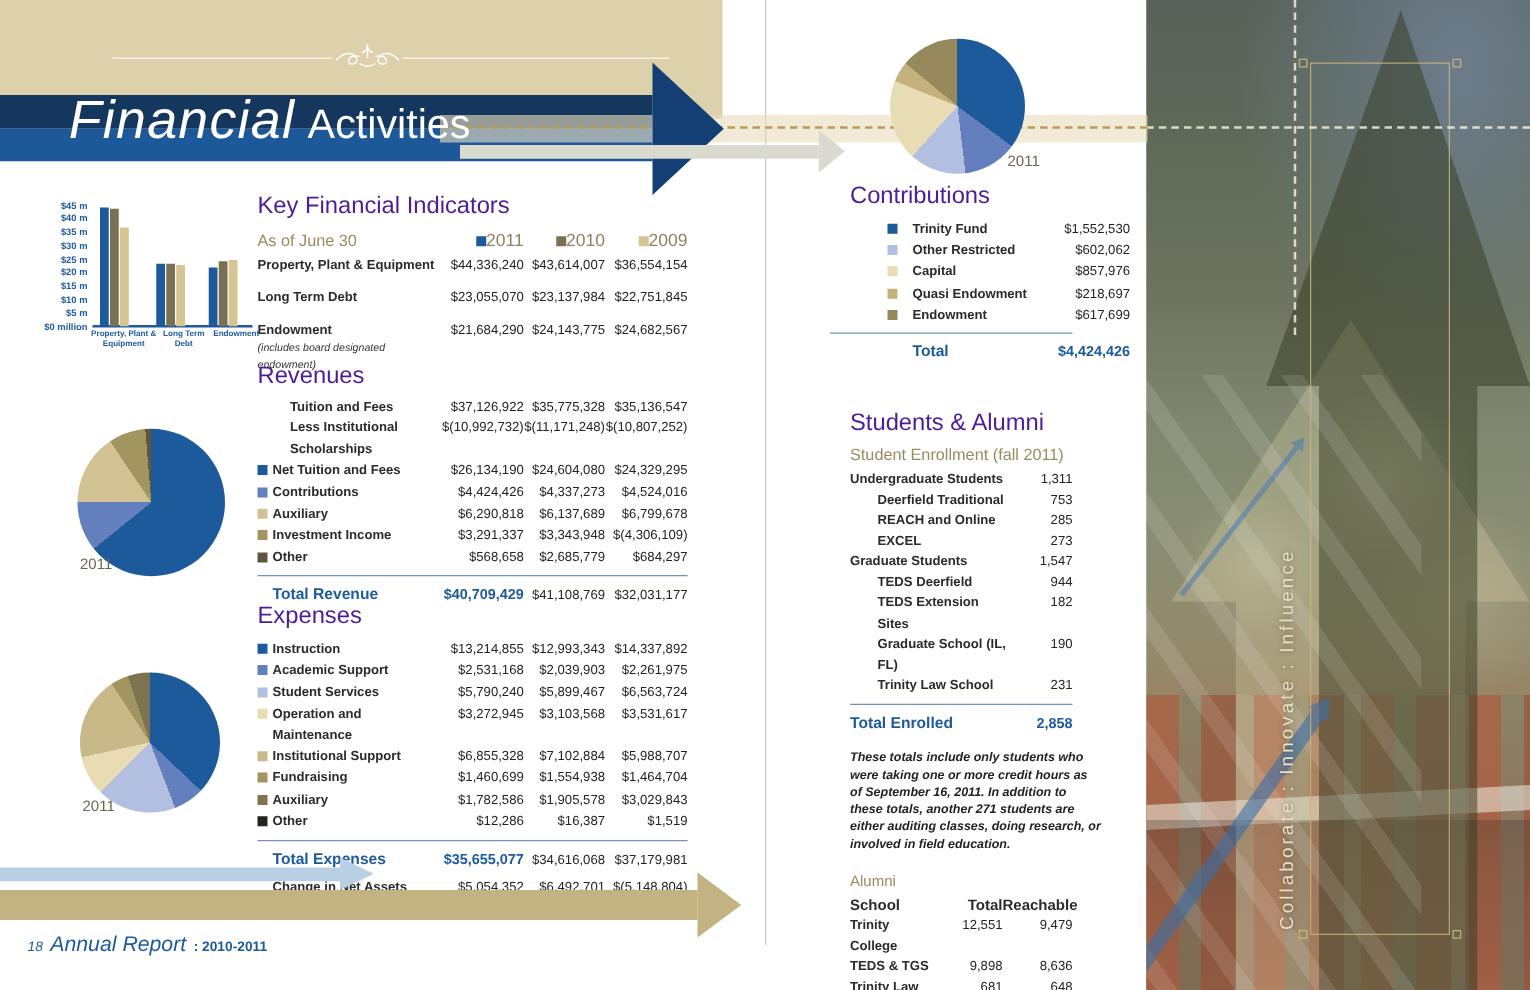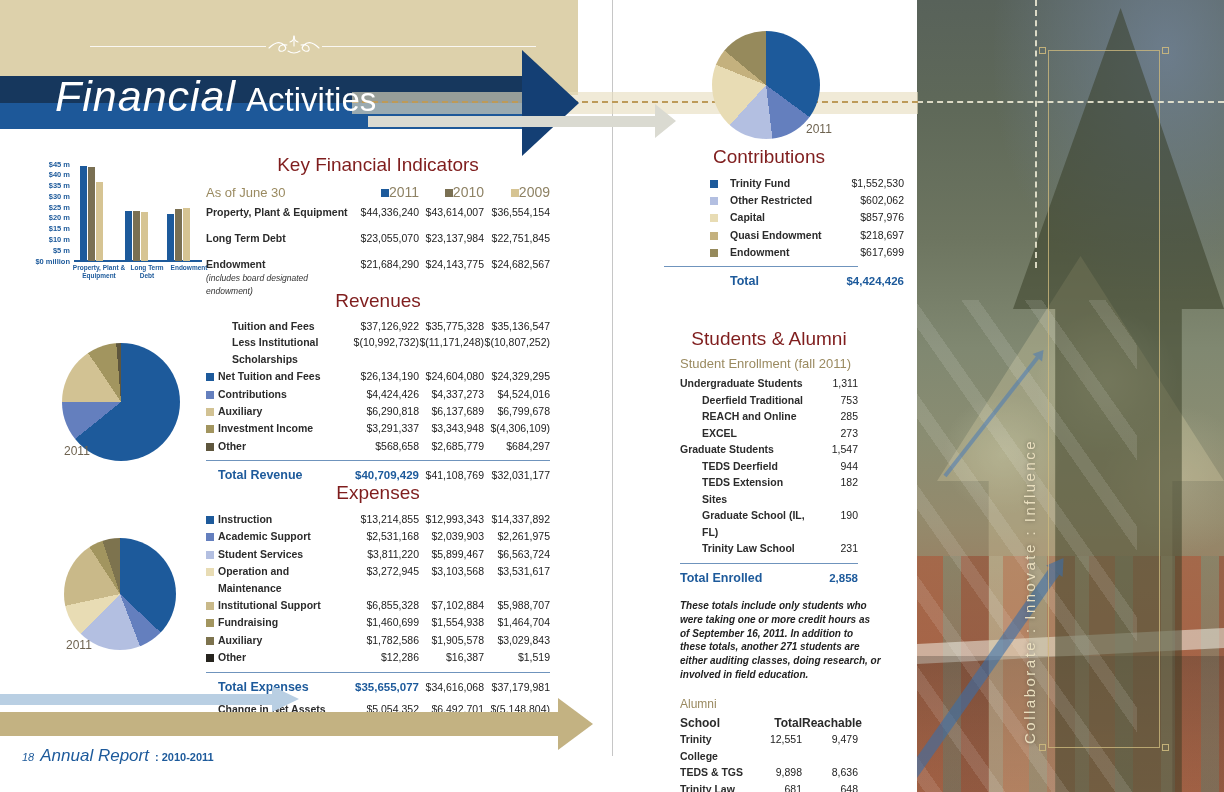--- a/index.html
+++ b/index.html
@@ -20,21 +20,21 @@
   .f-script{font-size:43px;font-style:italic;letter-spacing:1px;}
   .f-rest{font-size:33px;}
   .cream-band{position:absolute;left:352px;top:92px;width:566px;height:22px;background:rgba(231,221,191,.62);z-index:3;}
   .cream-dash{position:absolute;left:0;top:9px;width:100%;border-top:2px dashed #bd9a58;}
   .gray-arrow-shaft{position:absolute;left:368px;top:116px;width:287px;height:11px;background:#dadad1;z-index:4;}
   .gray-arrow-head{position:absolute;left:655px;top:104px;width:0;height:0;z-index:4;
                    border-left:21px solid #dadad1;border-top:17px solid transparent;border-bottom:17px solid transparent;}
   .divider{position:absolute;left:612px;top:0;width:1px;height:756px;background:#c6c6c6;z-index:2;}
 
   
-  .h1{font-size:19px;color:#7f1d1d;font-weight:normal;margin:0 0 6px;text-align:center;}
+  .h1{font-size:19px;color:#4c1d95;font-weight:normal;margin:0 0 6px;}
   .sub-tan{font-size:13px;color:#9a8a60;margin:2px 0 4px;}
 
   
   .sec{position:absolute;}
   #sec-kfi{left:206px;top:154px;width:344px;}
   #sec-rev{left:206px;top:290px;width:344px;}
   #sec-exp{left:206px;top:482px;width:344px;}
   .kf-head{display:grid;grid-template-columns:142px 71px 65px 66px;align-items:baseline;margin:8px 0 6px;}
   .aso{font-size:13px;color:#9a8a60;}
   .year-cell{text-align:right;font-size:14px;color:#8e8264;}
@@ -295,21 +295,21 @@
         <div class="fin-row">
           <div class="legend-cell"><div class="legend-sq" style="background: rgb(100, 127, 190);"></div></div>
           <div class="fr-label">Academic Support</div>
           <div class="fr-val">$2,531,168</div>
           <div class="fr-val">$2,039,903</div>
           <div class="fr-val">$2,261,975</div>
         </div>
         <div class="fin-row">
           <div class="legend-cell"><div class="legend-sq" style="background: rgb(179, 191, 225);"></div></div>
           <div class="fr-label">Student Services</div>
-          <div class="fr-val">$3,811,220</div>
+          <div class="fr-val">$5,790,240</div>
           <div class="fr-val">$5,899,467</div>
           <div class="fr-val">$6,563,724</div>
         </div>
         <div class="fin-row">
           <div class="legend-cell"><div class="legend-sq" style="background: rgb(232, 220, 180);"></div></div>
           <div class="fr-label">Operation and Maintenance</div>
           <div class="fr-val">$3,272,945</div>
           <div class="fr-val">$3,103,568</div>
           <div class="fr-val">$3,531,617</div>
         </div>

